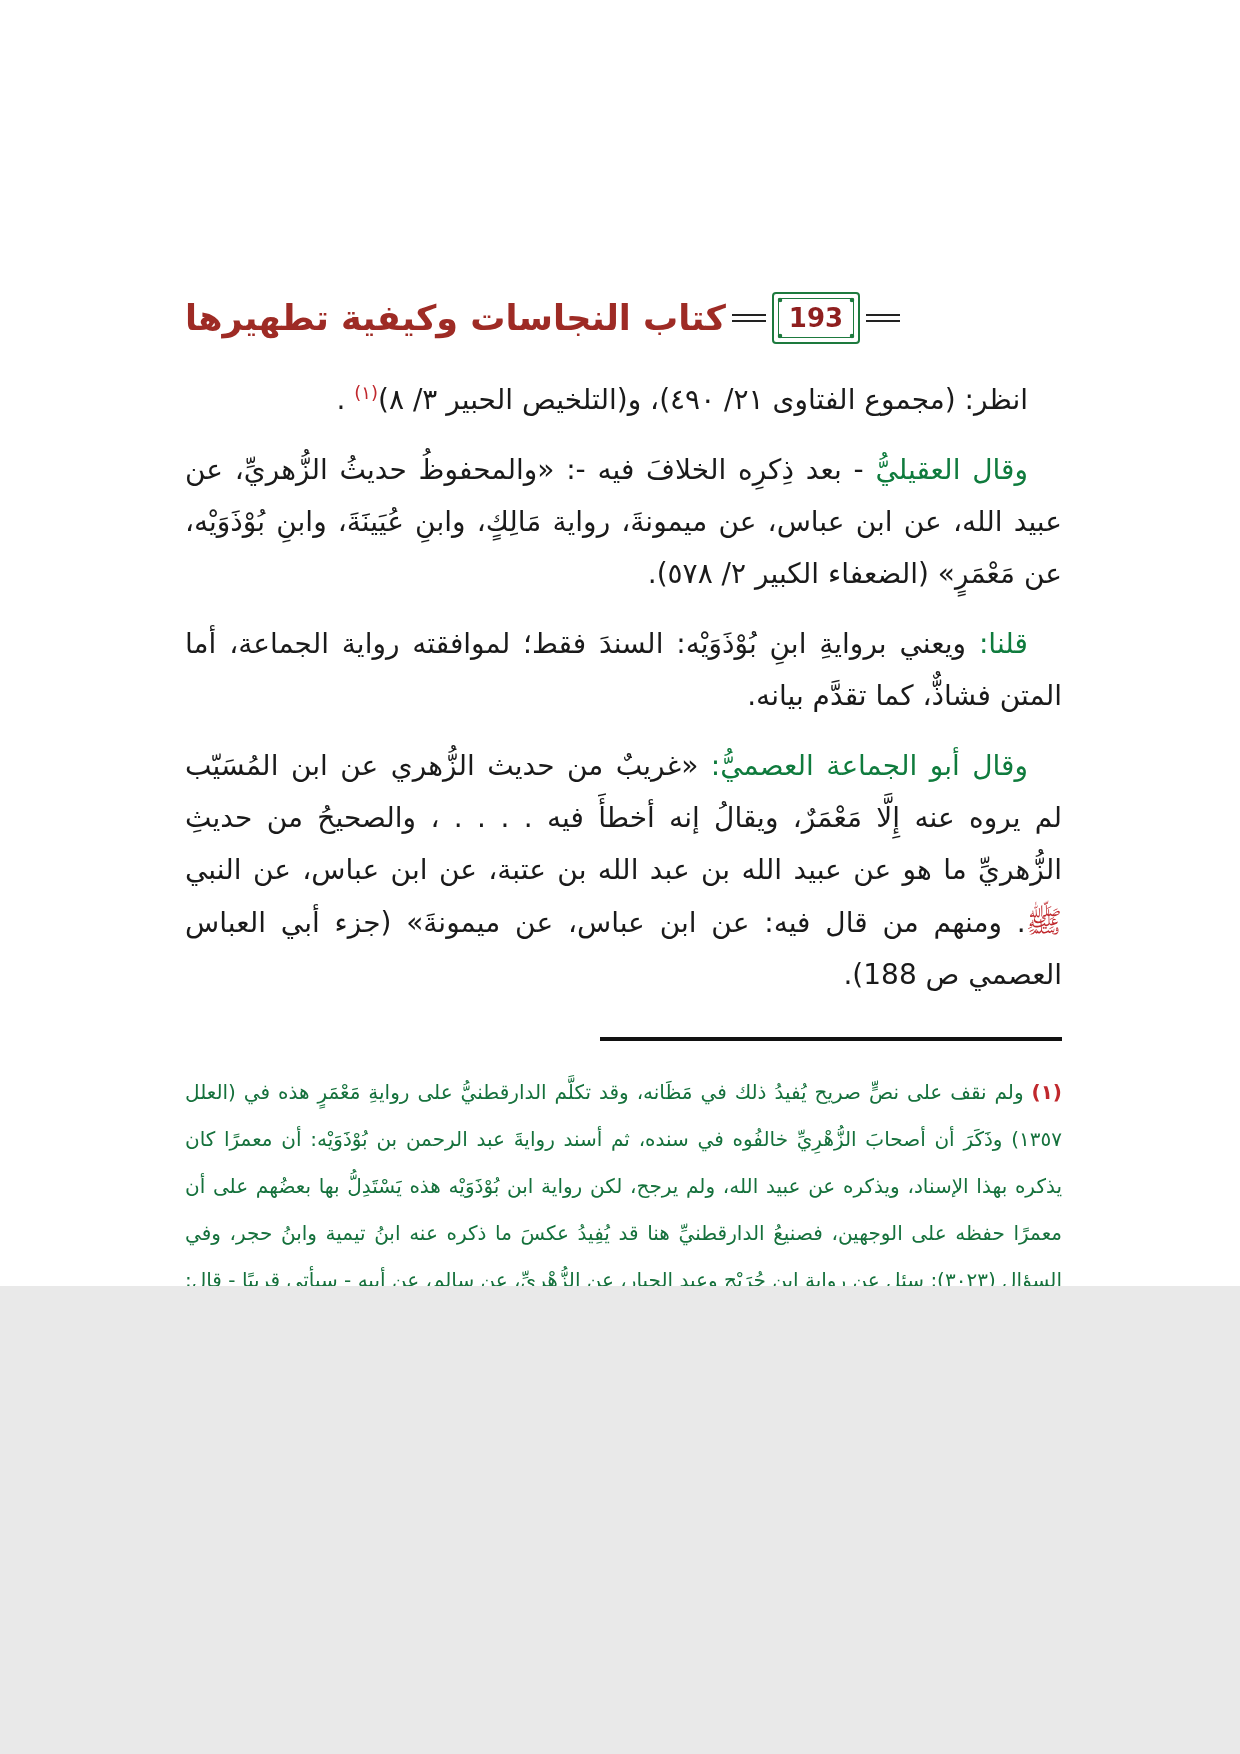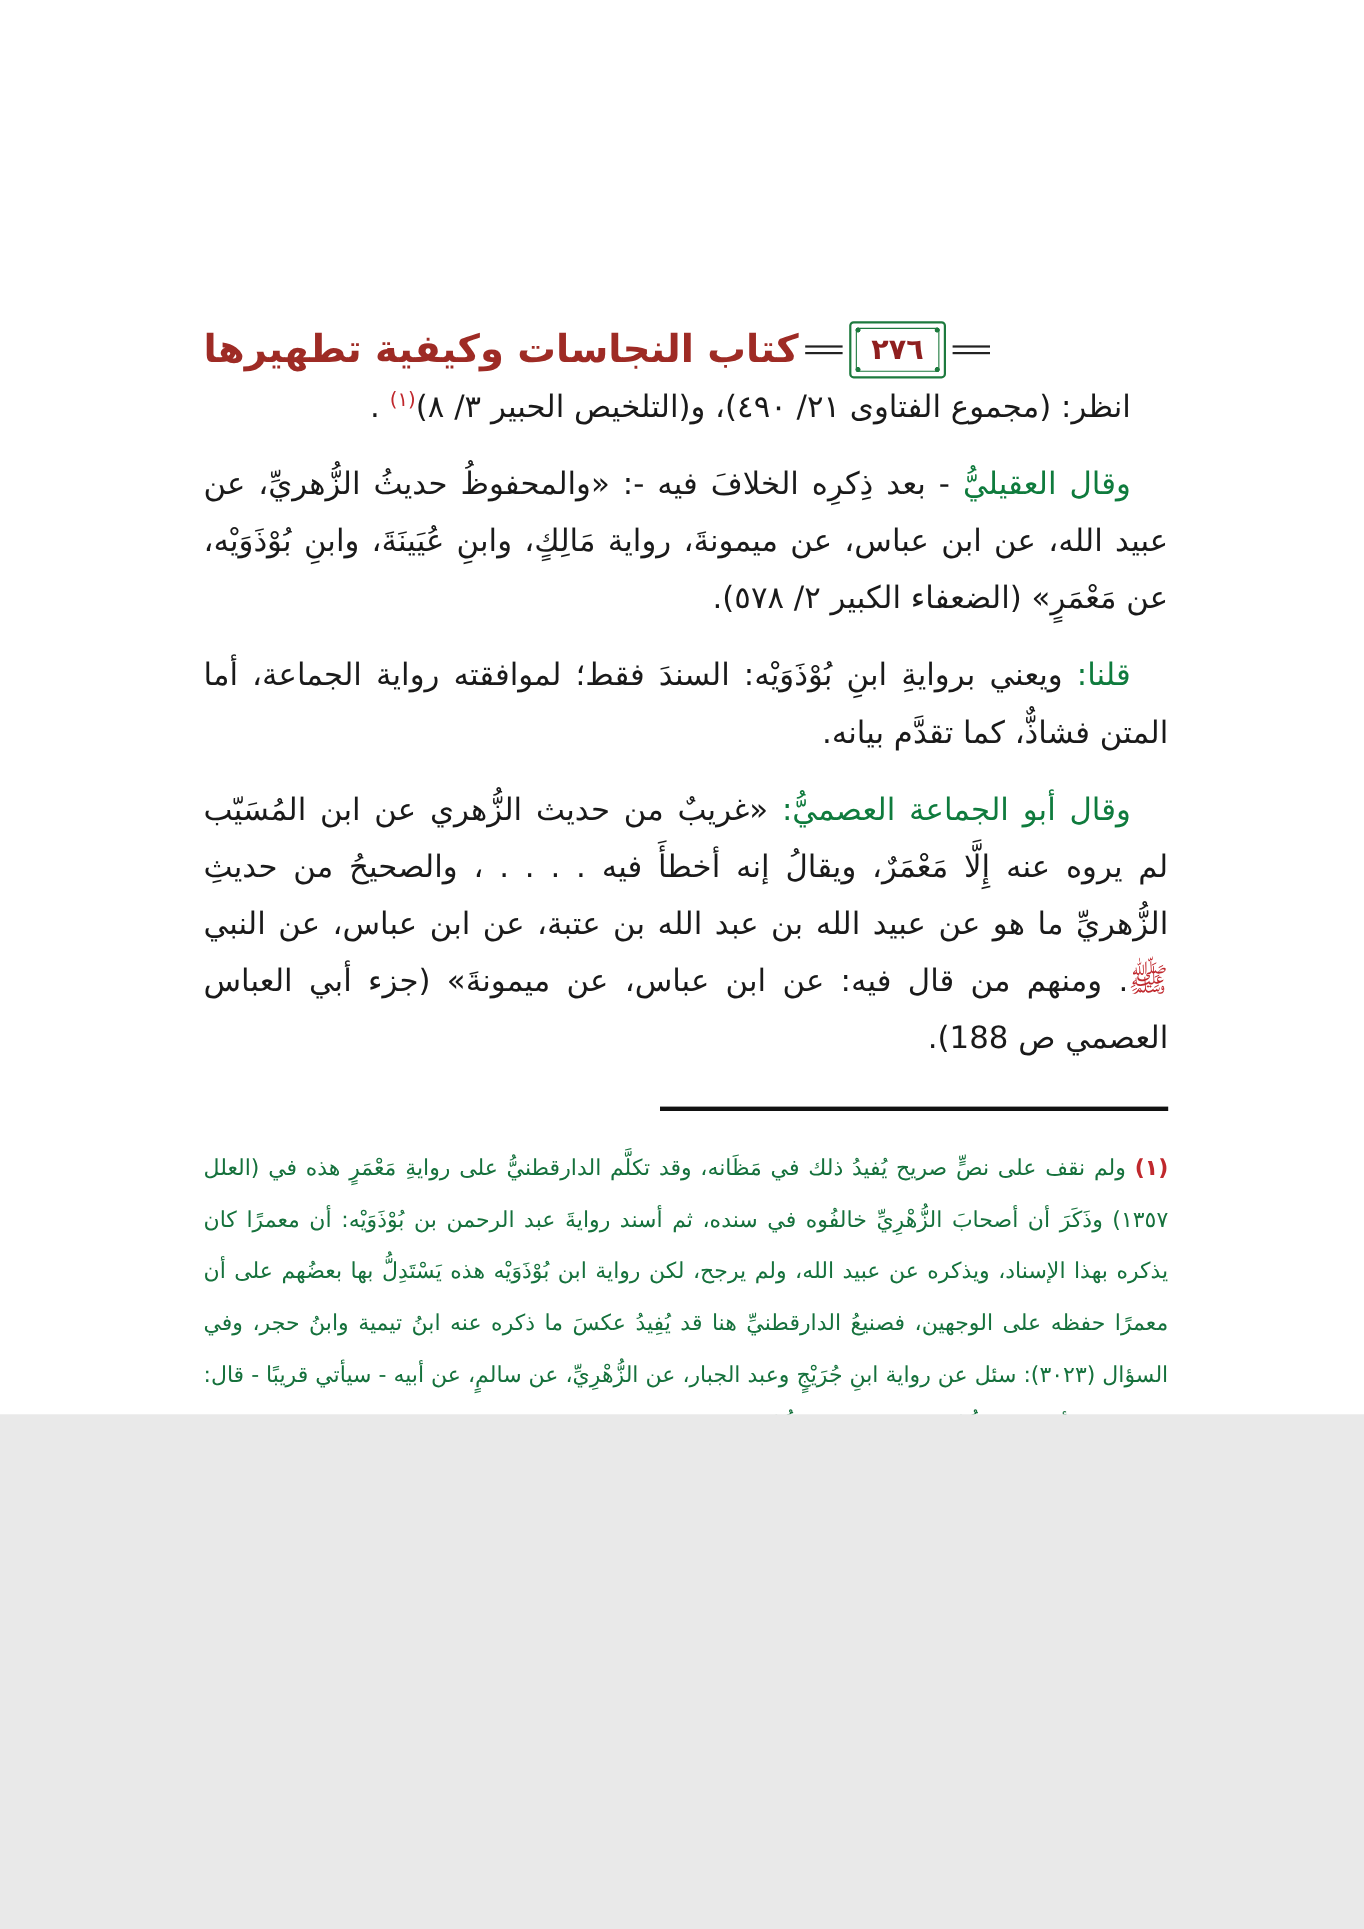--- a/index.html
+++ b/index.html
@@ -68,21 +68,21 @@
     font-weight: bold;
     font-size: 26px;
     line-height: 1;
     z-index: 1;
   }
   
   .content {
     direction: rtl;
     text-align: justify;
   }
-  .body-text { }
+  .body-text { margin-top: 30px; }
   .body-text p {
     margin: 0 0 18px 0;
     font-size: 28px;
     line-height: 52px;
     text-indent: 34px;
   }
   .lead {
     color: #0f7b3d;
     font-weight: normal;
   }
@@ -116,21 +116,21 @@
 </style>
 </head>
 <body>
 
 <div class="page">
 
   <header class="header">
     <div class="chapter-title">كتاب النجاسات وكيفية تطهيرها</div>
     <div class="dbl-rule rule-left"></div>
     <div class="page-badge">
-      <span class="page-number">٢٧٦</span>
+      <span class="page-number">193</span>
     </div>
     <div class="dbl-rule rule-right"></div>
   </header>
 
   <div class="content">
 
     <main class="body-text">
 
       <p>
         <span>انظر: (مجموع الفتاوى ٢١/ ٤٩٠)، و(التلخيص الحبير ٣/ ٨)</span><span class="fn-ref">(١)</span><span> .</span>

